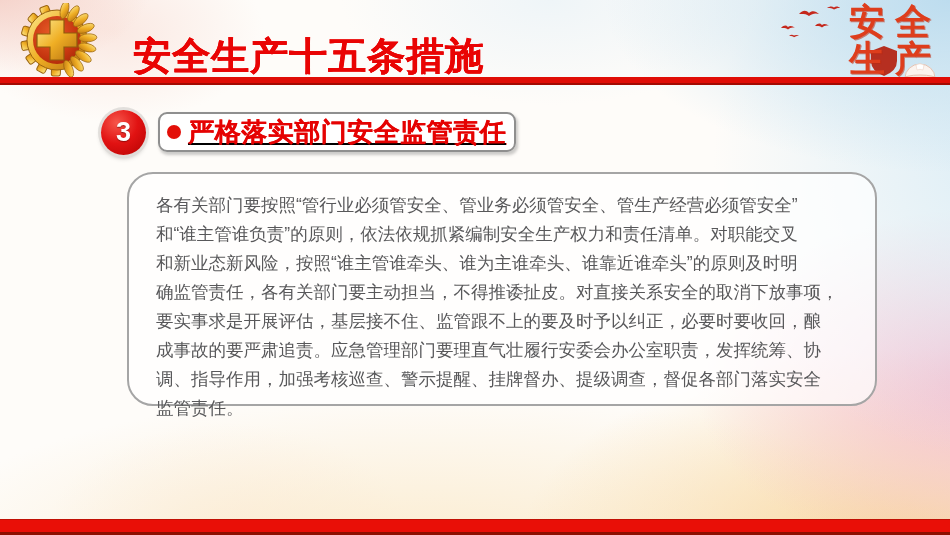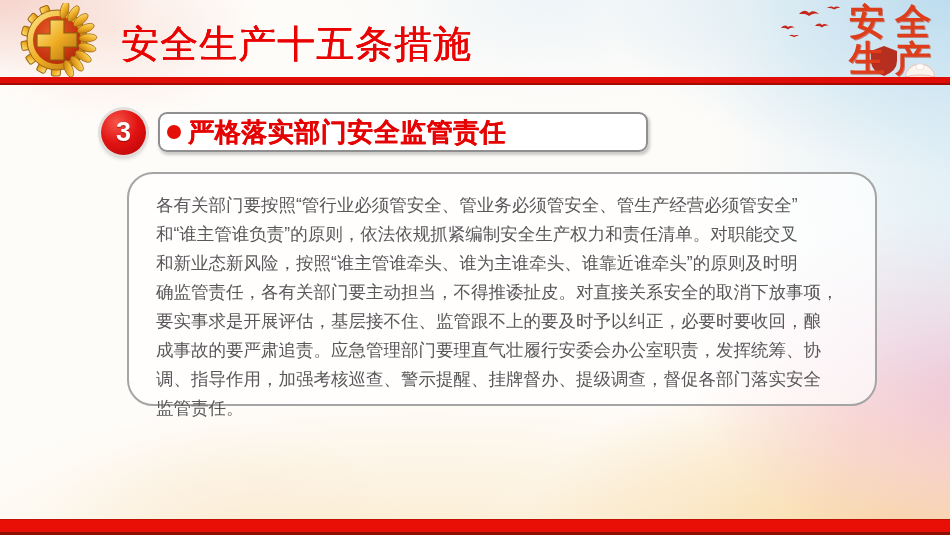--- a/index.html
+++ b/index.html
@@ -14,22 +14,22 @@
       radial-gradient(200px 120px at 12% 6%, rgba(249,224,216,.70) 0%, rgba(249,224,216,0) 75%),
       radial-gradient(430px 260px at 104% 72%, rgba(243,186,206,.90) 0%, rgba(243,186,206,0) 68%),
       radial-gradient(560px 280px at 96% 102%, rgba(248,212,152,.95) 0%, rgba(248,212,152,0) 70%),
       radial-gradient(700px 220px at 45% 104%, rgba(250,232,198,.85) 0%, rgba(250,232,198,0) 75%),
       radial-gradient(260px 160px at 24% 100%, rgba(252,239,225,.80) 0%, rgba(252,239,225,0) 70%),
       #fefcf9;
   }
   
   .emblem{position:absolute;left:7px;top:3px;z-index:4;}
   .slide-title{
-    position:absolute;left:121px;top:22px;margin:0;z-index:4;
-    font-size:38px;line-height:44px;font-weight:normal;color:#e90404;
+    position:absolute;left:121px;top:22px;margin:12px;z-index:4;
+    font-size:38px;line-height:44px;font-weight:bold;color:#e90404;
     letter-spacing:1px;white-space:nowrap;
     text-shadow:.6px 0 0 #e90404, 0 .4px 0 #e90404;
   }
   .header-line{position:absolute;left:0;top:77px;width:100%;height:6px;
     background:#e00d06;border-bottom:2px solid #a30a02;z-index:3;}
   .logo{position:absolute;right:0;top:0;width:175px;height:95px;z-index:2;}
   .birds{position:absolute;left:6px;top:6px;}
   .logo-shield{position:absolute;right:53px;top:46px;}
   .logo-chars{
     position:absolute;right:14px;top:3px;width:92px;z-index:2;
@@ -41,24 +41,24 @@
   
   .num-badge{
     position:absolute;left:101px;top:110px;width:45px;height:45px;border-radius:50%;
     background:radial-gradient(circle at 35% 28%, #f6564a 0%, #e11212 48%, #b30202 100%);
     box-shadow:0 0 0 3px rgba(224,221,218,.95), 0 3px 5px rgba(0,0,0,.25);
     display:flex;align-items:center;justify-content:center;
     color:#fff;font-size:27px;font-weight:bold;z-index:2;
     text-shadow:0 1px 1px rgba(100,0,0,.6);
   }
   .title-box{
-    position:absolute;left:158px;top:112px;width:490px;height:40px;
+    position:absolute;left:158px;top:112px;width:358px;height:40px;
     background:rgba(255,255,255,.96);border:2px solid #8f8f8f;border-radius:9px;
     box-shadow:1.5px 2.5px 3px rgba(110,110,110,.35);
-    display:flex;align-items:center;box-sizing:border-box;
+    display:flex;align-items:center;box-sizing:border-box;text-decoration:underline;
   }
   .bullet-dot{flex:none;width:14px;height:14px;border-radius:50%;background:#e30f08;margin-left:7px;}
   .section-title{
     margin:0 0 0 7px;font-size:26px;font-weight:bold;color:#e50202;
     letter-spacing:.5px;white-space:nowrap;
     text-shadow:.5px 0 0 #e50202;
   }
   
   .content-box{
     position:absolute;left:127px;top:172px;width:750px;height:234px;box-sizing:border-box;

